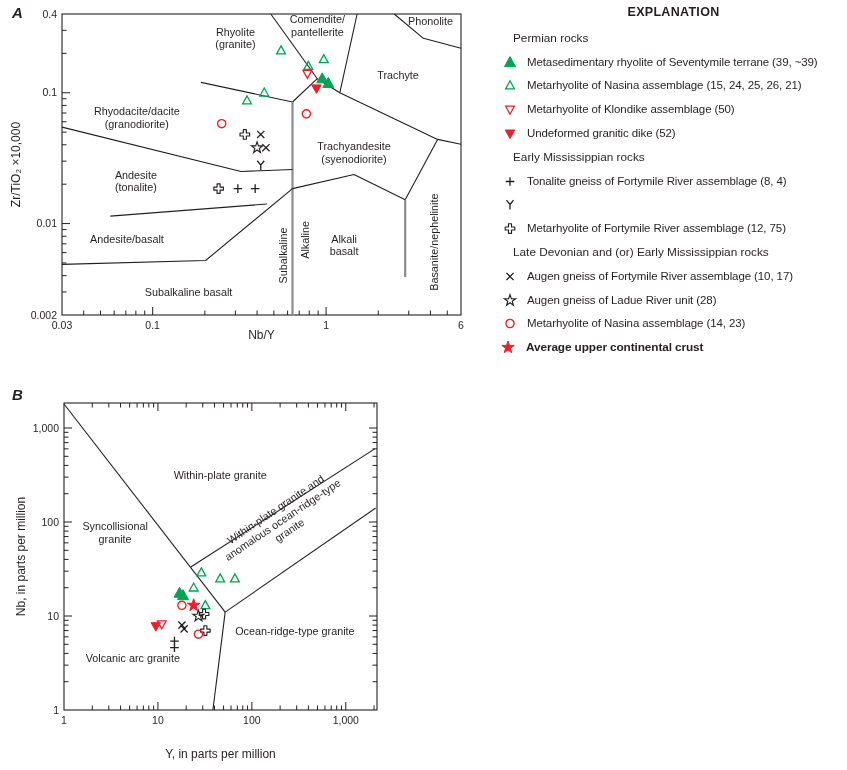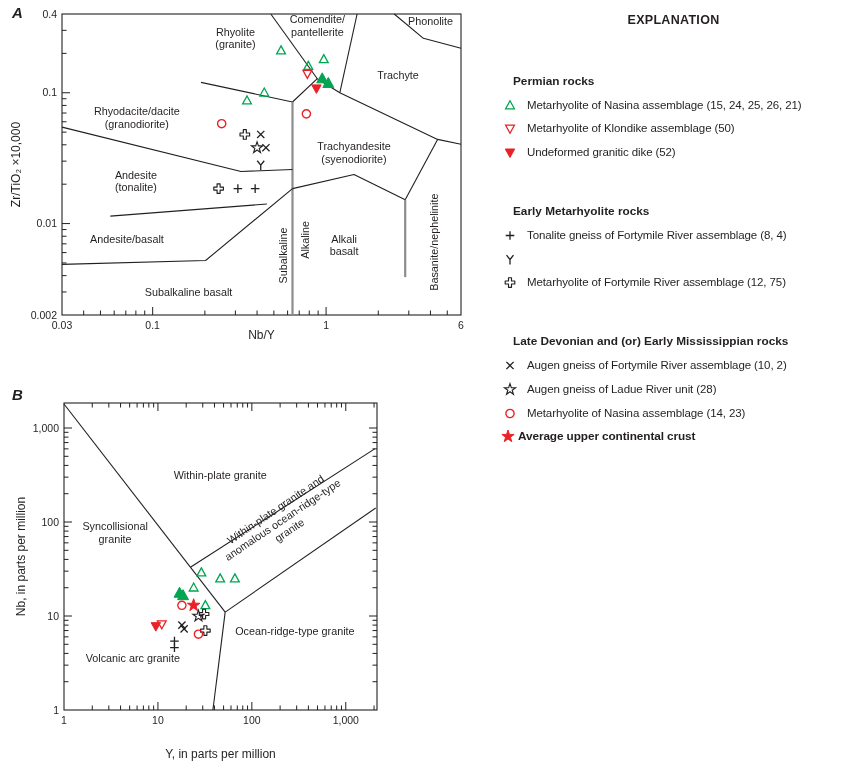--- a/index.html
+++ b/index.html
@@ -2,30 +2,30 @@
 <html><head>
 <meta charset="utf-8">
 <style>
   html,body{margin:0;padding:0;background:#fff;}
   .canvas{position:relative;width:847px;height:770px;background:#fff;overflow:hidden;
           font-family:"Liberation Sans",sans-serif;color:#231f20;}
   .panel-letter{position:absolute;font-size:15px;font-weight:bold;font-style:italic;color:#231f20;}
   #panelA{left:12px;top:4px;}
   #panelB{left:12px;top:386px;}
   #figure-svg{position:absolute;left:0;top:0;}
-  #legend{position:absolute;left:500px;top:13px;width:347px;}
+  #legend{position:absolute;left:500px;top:5px;width:347px;}
   .lg-title{height:21px;text-align:center;font-weight:bold;font-size:12.5px;letter-spacing:.3px;}
   .lg-header{height:23.8px;display:flex;align-items:center;padding-left:13px;
-             font-weight:bold;font-size:11.8px;margin-top:35px;}
+             font-weight:normal;font-size:11.8px;}
   .lg-row{height:23.8px;display:flex;align-items:center;font-size:11.5px;letter-spacing:-0.1px;}
   .lg-icon{width:19px;display:flex;justify-content:center;align-items:center;flex:none;}
   .lg-label{margin-left:8px;white-space:nowrap;}
   .lg-row.footer{font-weight:bold;font-size:11.8px;}
   .lg-row.footer .lg-icon{width:16px;}
-  .lg-row.footer .lg-label{margin-left:2px;}
+  .lg-row.footer .lg-label{margin-left:10px;}
 </style>
 </head>
 <body>
 
 <div class="canvas">
   <svg id="figure-svg" width="847" height="770" viewBox="0 0 847 770">
       <g>
         <rect x="62" y="14" width="399" height="301" fill="none" stroke="#231f20" stroke-width="1.1"></rect>
         <g stroke="#231f20" stroke-width="1">
           <line x1="83.66445287573357" y1="315" x2="83.66445287573357" y2="310.5"></line>
@@ -416,20 +416,30 @@
   <div id="panelA" class="panel-letter">A</div>
   <div id="panelB" class="panel-letter">B</div>
   <div id="legend">
     <div class="lg-title">EXPLANATION</div>
     <div id="legend-body">
         <div class="lg-header">Permian rocks</div>
         <div class="lg-row">
           <span class="lg-icon">
             <svg width="18" height="18" viewBox="-9 -9 18 18">
               <g transform="translate(0,0.5) scale(1)">
+                <path d="M0,-5.9 L5.5,4.1 L-5.5,4.1 Z" fill="#00a551" stroke="#00a551" stroke-width="1"></path>
+              </g>
+            </svg>
+          </span>
+          <span class="lg-label">Metasedimentary rhyolite of Seventymile terrane (39, ~39)</span>
+        </div>
+        <div class="lg-row">
+          <span class="lg-icon">
+            <svg width="18" height="18" viewBox="-9 -9 18 18">
+              <g transform="translate(0,0.5) scale(1)">
                 <path d="M0,-4.7 L4.4,3.3 L-4.4,3.3 Z" fill="none" stroke="#00a551" stroke-width="1.3"></path>
               </g>
             </svg>
           </span>
           <span class="lg-label">Metarhyolite of Nasina assemblage (15, 24, 25, 26, 21)</span>
         </div>
         <div class="lg-row">
           <span class="lg-icon">
             <svg width="18" height="18" viewBox="-9 -9 18 18">
               <g transform="translate(0,0.5) scale(1)">
@@ -442,21 +452,21 @@
         <div class="lg-row">
           <span class="lg-icon">
             <svg width="18" height="18" viewBox="-9 -9 18 18">
               <g transform="translate(0,0.5) scale(1)">
                 <path d="M0,5 L4.7,-3.5 L-4.7,-3.5 Z" fill="#ea2127" stroke="#ea2127" stroke-width="1"></path>
               </g>
             </svg>
           </span>
           <span class="lg-label">Undeformed granitic dike (52)</span>
         </div>
-        <div class="lg-header">Early Metarhyolite rocks</div>
+        <div class="lg-header">Early Mississippian rocks</div>
         <div class="lg-row">
           <span class="lg-icon">
             <svg width="18" height="18" viewBox="-9 -9 18 18">
               <g transform="translate(0,0.5) scale(1)">
                 <path d="M-4.3,0 H4.3 M0,-4.3 V4.3" stroke-width="1.3" fill="none" stroke="#231f20"></path>
               </g>
             </svg>
           </span>
           <span class="lg-label">Tonalite gneiss of Fortymile River assemblage (8, 4)</span>
         </div>
@@ -481,21 +491,21 @@
         </div>
         <div class="lg-header">Late Devonian and (or) Early Mississippian rocks</div>
         <div class="lg-row">
           <span class="lg-icon">
             <svg width="18" height="18" viewBox="-9 -9 18 18">
               <g transform="translate(0,0.5) scale(1)">
                 <path d="M-3.6,-3.6 L3.6,3.6 M-3.6,3.6 L3.6,-3.6" stroke-width="1.3" fill="none" stroke="#231f20"></path>
               </g>
             </svg>
           </span>
-          <span class="lg-label">Augen gneiss of Fortymile River assemblage (10, 2)</span>
+          <span class="lg-label">Augen gneiss of Fortymile River assemblage (10, 17)</span>
         </div>
         <div class="lg-row">
           <span class="lg-icon">
             <svg width="18" height="18" viewBox="-9 -9 18 18">
               <g transform="translate(0,0.5) scale(1)">
                 <path d="M0.00,-5.90L1.35,-1.86L5.61,-1.82L2.19,0.71L3.47,4.77L0.00,2.30L-3.47,4.77L-2.19,0.71L-5.61,-1.82L-1.35,-1.86Z" fill="none" stroke="#231f20" stroke-width="1.1" stroke-linejoin="miter"></path>
               </g>
             </svg>
           </span>
           <span class="lg-label">Augen gneiss of Ladue River unit (28)</span>

